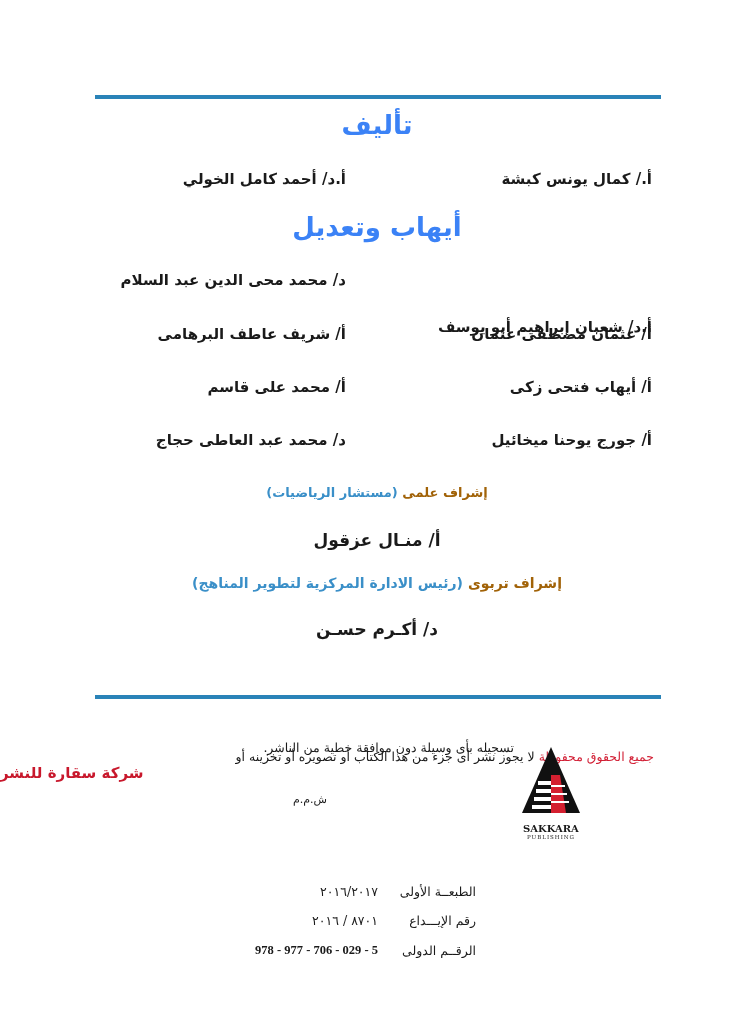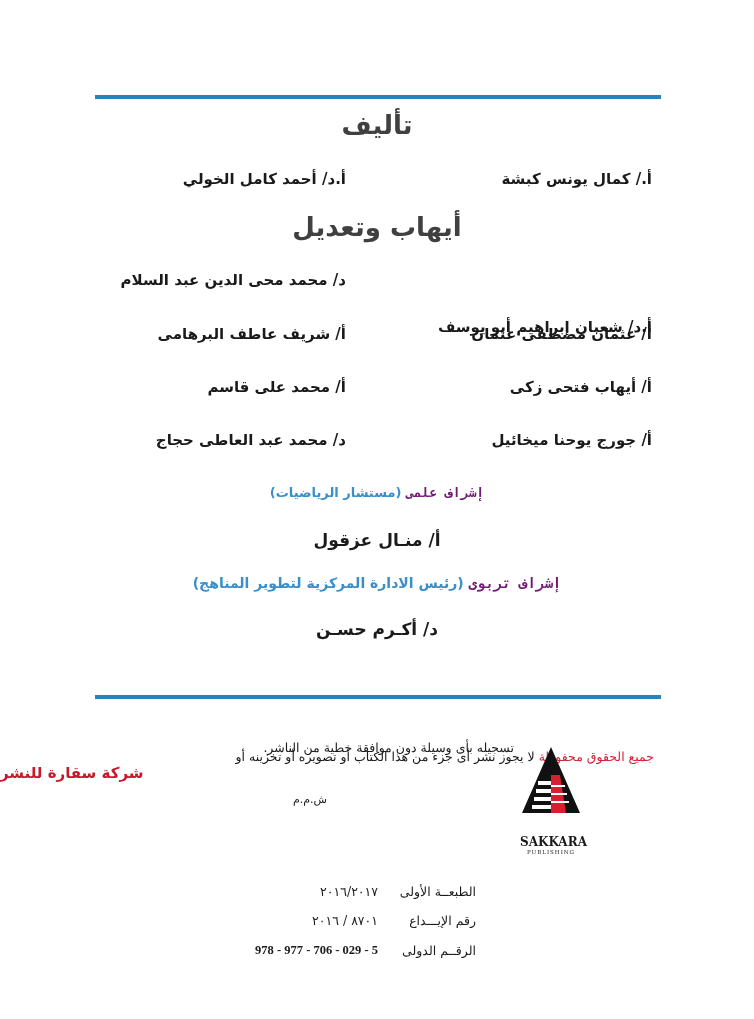--- a/index.html
+++ b/index.html
@@ -1,24 +1,24 @@
 <!DOCTYPE html>
 <html><head>
   <meta charset="utf-8">
   <style>
     html, body { margin: 0; padding: 0; background: #ffffff; }
     body { width: 754px; height: 1019px; position: relative; overflow: hidden;
            font-family: "DejaVu Sans", sans-serif; color: #1a1a1a; direction: rtl; }
     .rule { position: absolute; left: 95px; width: 566px; height: 4px; background: #2a83b8; }
-    .heading { position: absolute; left: 0; width: 754px; text-align: center; font-weight: bold; color: #404040; }
+    .heading { position: absolute; left: 0; width: 754px; text-align: center; font-weight: bold; color: #3b82f6; }
     .name { position: absolute; font-weight: bold; font-size: 15px; white-space: nowrap; }
     .col-r { right: 102px; }
     .col-l { right: 408px; }
     .center { position: absolute; left: 0; width: 754px; text-align: center; font-weight: bold; white-space: nowrap; }
-    .pink { color: #701a75; font-family: Liberation Mono, monospace; }
+    .pink { color: #a16207; }
     .blue { color: #3a8fc8; }
     .copy { position: absolute; font-family: "DejaVu Serif", serif; font-size: 12.5px; white-space: nowrap; }
     .red { color: #d21f35; }
     .pubname { position: absolute; left: 0; width: 620px; text-align: left; color: #c8182c; font-weight: bold; font-size: 15px; }
     .abbr { position: absolute; left: 0; width: 620px; text-align: center; font-size: 11px; font-family: "DejaVu Serif", serif; }
     .logo { position: absolute; left: 520px; top: 745px; width: 62px; height: 90px; }
     .info-row { position: absolute; right: 278px; font-family: "DejaVu Serif", serif; font-size: 12.5px; white-space: nowrap; display: flex; gap: 18px; }
     .info-label { width: 80px; }
   </style>
 </head>
@@ -68,21 +68,21 @@
     <polygon points="31,2 60,68 2,68" fill="#111"></polygon>
     <polygon points="31,30 31,68 46,68 40,30" fill="#d42030"></polygon>
     <rect x="18" y="36" width="13" height="4" fill="#fff"></rect>
     <rect x="16" y="44" width="15" height="4" fill="#fff"></rect>
     <rect x="14" y="52" width="17" height="4" fill="#fff"></rect>
     <rect x="12" y="60" width="19" height="4" fill="#fff"></rect>
     <rect x="31" y="40" width="14" height="2" fill="#fff"></rect>
     <rect x="31" y="48" width="16" height="2" fill="#fff"></rect>
     <rect x="31" y="56" width="18" height="2" fill="#fff"></rect>
   </svg>
-  <div style="direction:ltr;text-align:center;font-family:'DejaVu Serif',serif;font-weight:bold;font-size:12px;margin-top:16px;">SAKKARA</div>
+  <div style="direction:ltr;text-align:center;font-family:'DejaVu Serif',serif;font-weight:bold;font-size:10px;margin-top:4px;">SAKKARA</div>
   <div style="direction:ltr;text-align:center;font-family:'DejaVu Serif',serif;font-size:5.5px;letter-spacing:1px;">PUBLISHING</div>
 </div>
 
 <div class="info-row" style="top:884px;">
   <span class="info-label">الطبعــة الأولى</span>
   <span>٢٠١٦/٢٠١٧</span>
 </div>
 <div class="info-row" style="top:913px;">
   <span class="info-label">رقم الإيـــداع</span>
   <span>٨٧٠١ / ٢٠١٦</span>

